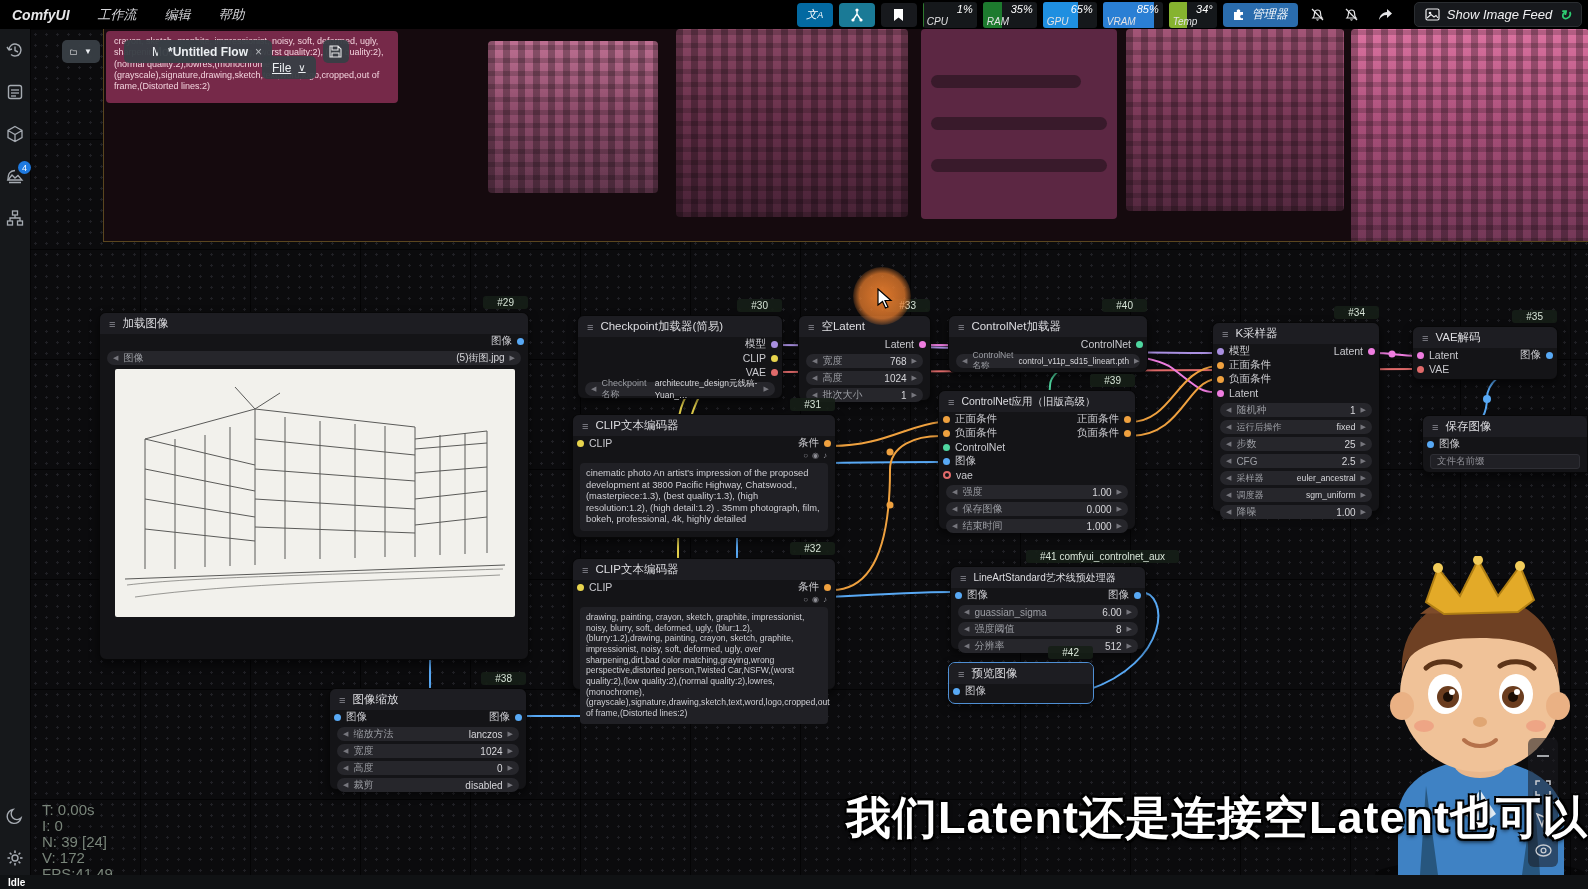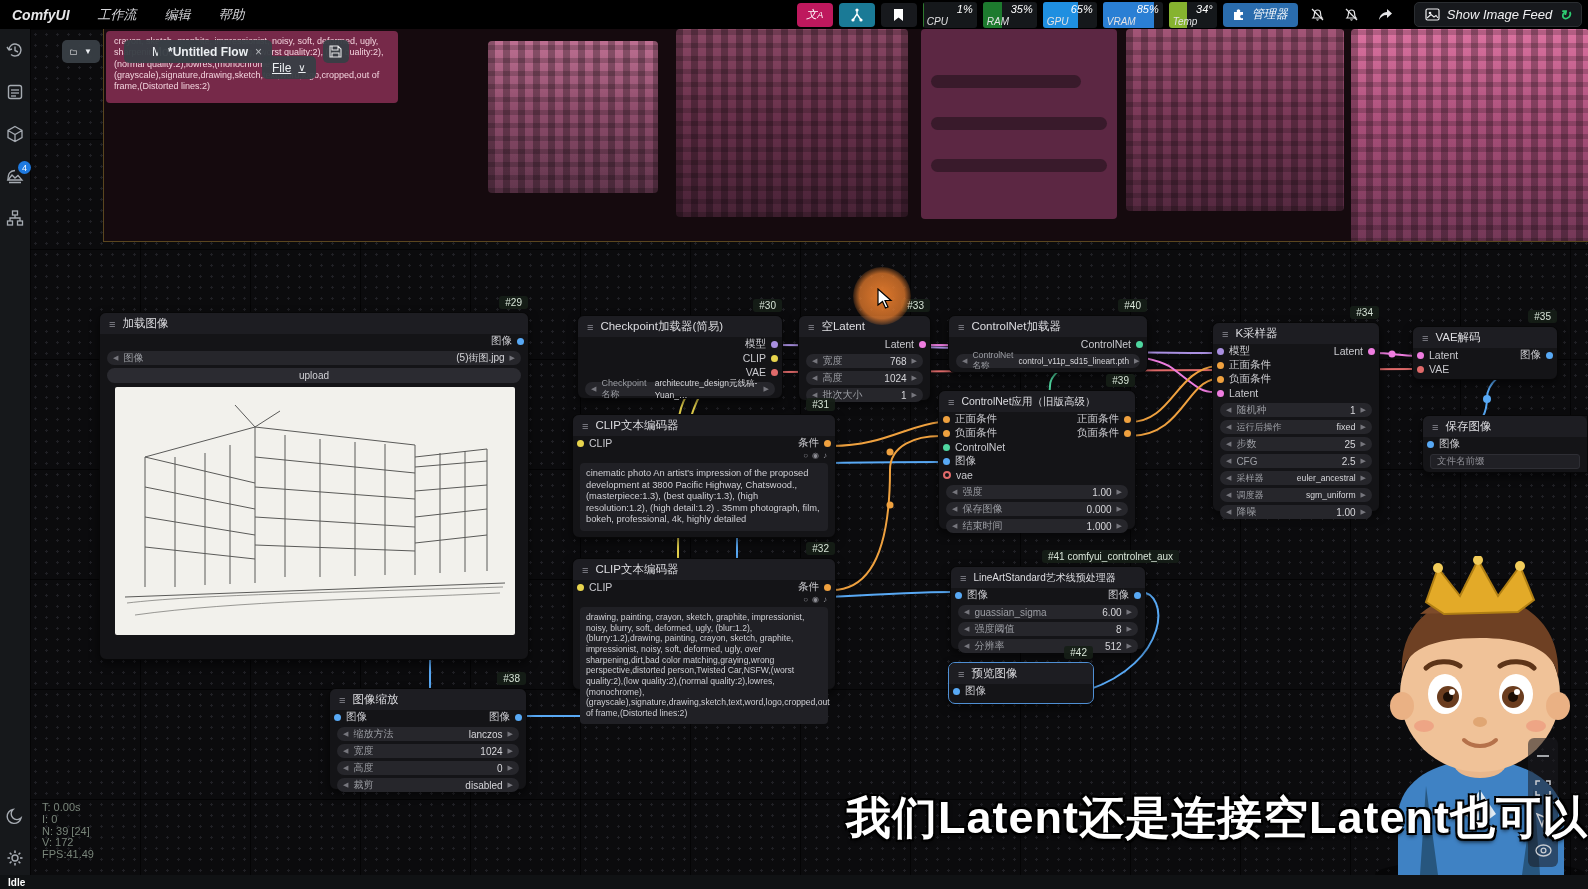--- a/index.html
+++ b/index.html
@@ -50,41 +50,41 @@
   .ghost-pill { position:absolute; height:13px; border-radius:7px; background:rgba(30,16,24,.55); }
 
   
   .chip { position:absolute; height:23px; background:rgba(56,62,69,.96); border-radius:5px; color:#eceff2; font-size:12px; display:flex; align-items:center; gap:7px; padding:0 10px; z-index:30; }
 
   
   .node { position:absolute; background:#141417; border:1px solid #070708; border-radius:7px; box-shadow:0 4px 10px rgba(0,0,0,.55); z-index:10; color:#c9c9ce; }
   .node.selected { border:1.5px solid #4f8fd4; }
   .ntitle { height:21px; background:#1d1d22; border-radius:6px 6px 0 0; display:flex; align-items:center; gap:7px; padding:0 9px; font-size:11.5px; color:#dddde1; }
   .burger { color:#8e8e96; font-size:11px; }
-  .badge { position:absolute; top:-17px; right:0; background:rgba(22,30,23,.92); color:#d7e4d7; font-size:10px; padding:1px 6px; border-radius:3px; white-space:nowrap; }
+  .badge { position:absolute; top:-17px; right:0; background:rgba(22,30,23,.92); color:#d7e4d7; font-size:10px; padding:1px 14px; border-radius:3px; white-space:nowrap; }
   .srow { display:flex; align-items:center; height:14px; padding:0 4px; font-size:10.5px; }
   .in { display:flex; align-items:center; gap:5px; }
   .out { display:flex; align-items:center; gap:5px; margin-left:auto; }
   .dot { width:7px; height:7px; border-radius:50%; flex:none; }
   .dot.hollow { background:transparent !important; border:2px solid #e06a6a; width:8px; height:8px; }
   .c-image{background:#58a9f5} .c-mask{background:#7ec77e} .c-model{background:#a98fe0}
   .c-clip{background:#e8d44d} .c-vae{background:#e06a6a} .c-latent{background:#ef7de0}
   .c-cond{background:#efa13f} .c-cnet{background:#4fd6a0}
   .widget { height:14px; background:#26262b; border-radius:8px; margin:3px 7px; display:flex; align-items:center; gap:5px; padding:0 6px; font-size:10px; color:#9b9da3; }
   .widget .val { margin-left:auto; color:#d6d6da; }
   .warr { color:#76767d; font-size:7px; }
   .nbtn { height:15px; background:#2b2b31; border-radius:8px; margin:3px 7px; text-align:center; font-size:10px; color:#d2d2d6; line-height:15px; }
   .promptbox { margin:3px 7px 6px; background:#202025; border-radius:4px; padding:5px 6px; font-size:9.3px; line-height:1.24; color:#cfcfd4; }
   .miniicons { display:flex; gap:4px; justify-content:flex-end; padding:0 8px; font-size:8px; color:#8d8d94; height:10px; align-items:center; }
   .tfield { height:15px; background:#202025; border:1px solid #2e2e34; border-radius:3px; margin:3px 7px; font-size:9.5px; color:#8e8e95; padding:0 6px; display:flex; align-items:center; }
 
   
   .cursor-ripple { position:absolute; left:853px; top:267px; width:58px; height:58px; border-radius:50%; z-index:32;
     background:radial-gradient(circle, rgba(233,125,45,.95) 0%, rgba(233,125,45,.75) 55%, rgba(233,125,45,0) 75%); }
-  .perfstats { position:absolute; left:42px; top:802px; z-index:20; color:#79857a; font-size:11px; line-height:1.07; }
+  .perfstats { position:absolute; left:42px; top:802px; z-index:20; color:#79857a; font-size:15px; line-height:1.07; }
   .subtitle { position:absolute; left:0; top:788px; width:1588px; text-align:right; z-index:55; font-size:45px; font-weight:bold; color:#fff;
     text-shadow:-2px -2px 0 #000, 2px -2px 0 #000, -2px 2px 0 #000, 2px 2px 0 #000, 0 3px 4px rgba(0,0,0,.8); letter-spacing:1px; }
   .rtoolbar { position:absolute; left:1528px; top:738px; width:30px; z-index:48; display:flex; flex-direction:column; align-items:center; gap:16px; padding:10px 0; background:rgba(28,28,33,.55); border-radius:6px; color:#c9ccd1; }
   .character { position:absolute; left:1368px; top:556px; width:220px; height:319px; z-index:45; }
 </style>
 </head>
 <body>
 
 <div class="canvas"></div>
 
@@ -147,21 +147,20 @@
         <span>图像</span>
         <span class="dot c-image"></span>
       </span>
     </div>
   <div class="widget">
       <span class="warr">◀</span>
       <span>图像</span>
       <span class="val">(5)街图.jpg</span>
       <span class="warr">▶</span>
     </div>
-  <div class="nbtn">upload</div>
   <svg viewBox="0 0 400 248" style="display:block;margin:4px 15px;width:400px;height:248px;background:#f2f1ec;border-radius:2px;">
     <g stroke="#5a5a58" stroke-width="1" fill="none">
       <path d="M10,210 L390,196"></path>
       <path d="M30,200 L30,70 L140,40 L140,196"></path>
       <path d="M140,40 L300,58 L300,188"></path>
       <path d="M300,70 L372,62 L372,184"></path>
       <path d="M30,70 L140,96 M30,100 L140,122 M30,130 L140,148 M30,160 L140,172"></path>
       <path d="M140,70 L300,86 M140,100 L300,112 M140,130 L300,140 M140,158 L300,164"></path>
       <path d="M60,70 L60,200 M90,66 L90,198 M115,58 L115,197"></path>
       <path d="M170,48 L170,190 M205,52 L205,190 M240,55 L240,189 M270,57 L270,188"></path>
@@ -663,21 +662,21 @@
 </svg>
 
 <div class="subtitle">我们Latent还是连接空Latent也可以</div>
 
 <div class="topbar">
   <span class="logo">ComfyUI</span>
   <span class="menu-item">工作流</span>
   <span class="menu-item">编辑</span>
   <span class="menu-item">帮助</span>
   <div class="tb-right">
-    <div class="tb-iconbtn" style="background:#be185d;">
+    <div class="tb-iconbtn" style="background:#0369a1;">
         <span style="font-size:11px;">文<span style="font-size:9px;">A</span></span>
       </div>
     <div class="tb-iconbtn" style="background:#1a7a96;">
       <svg width="14" height="14" viewBox="0 0 14 14">
           <path d="M7,1 L7,6 M3,12 L7,6 L11,12" stroke="#fff" stroke-width="1.4" fill="none"></path>
           <circle cx="7" cy="2" r="1.6" fill="#fff"></circle>
           <circle cx="3" cy="12" r="1.6" fill="#fff"></circle>
           <circle cx="11" cy="12" r="1.6" fill="#fff"></circle>
         </svg>
     </div>

